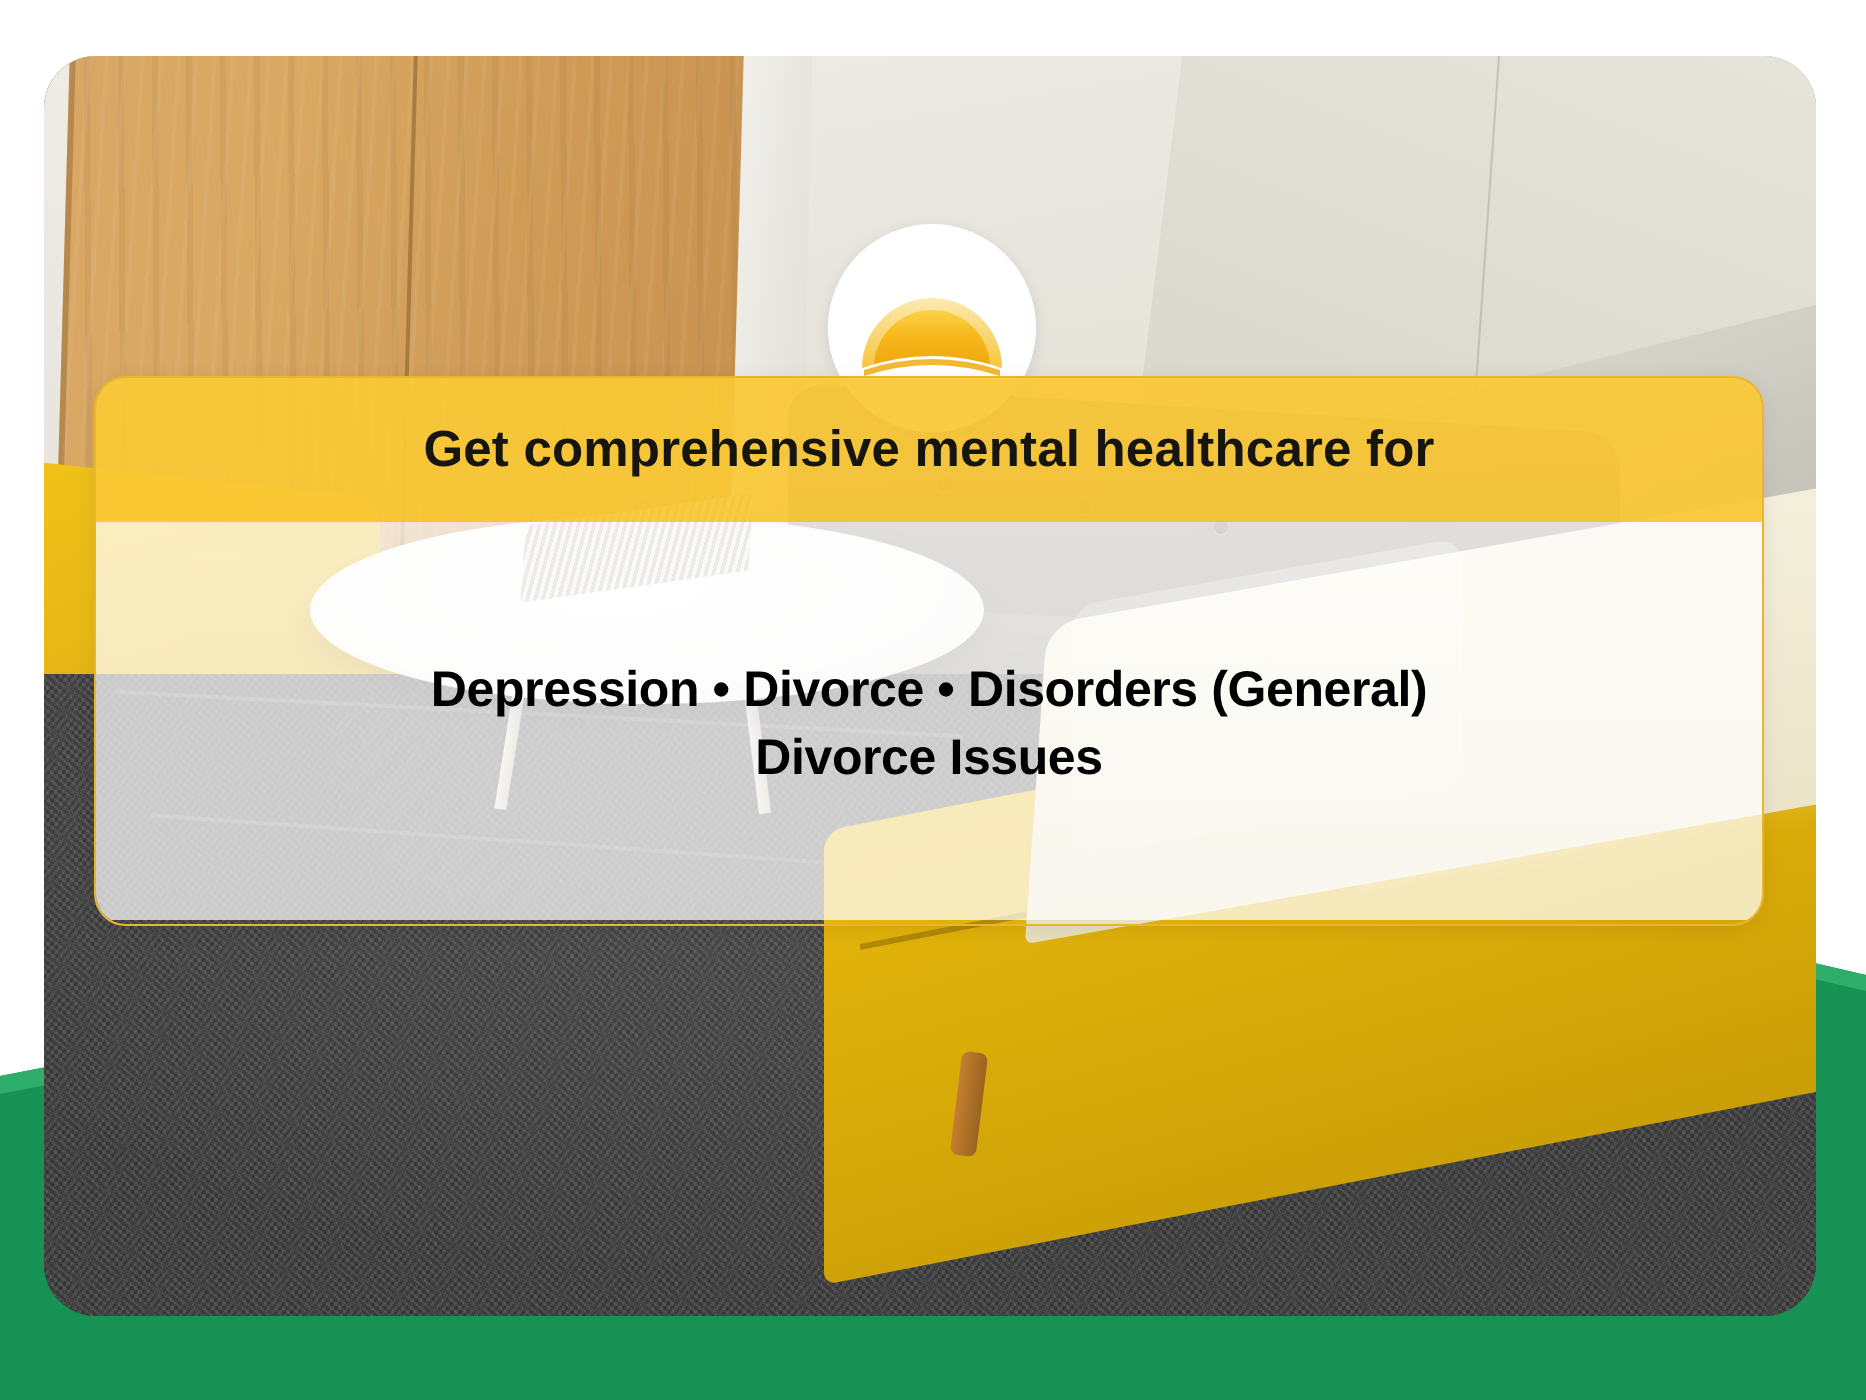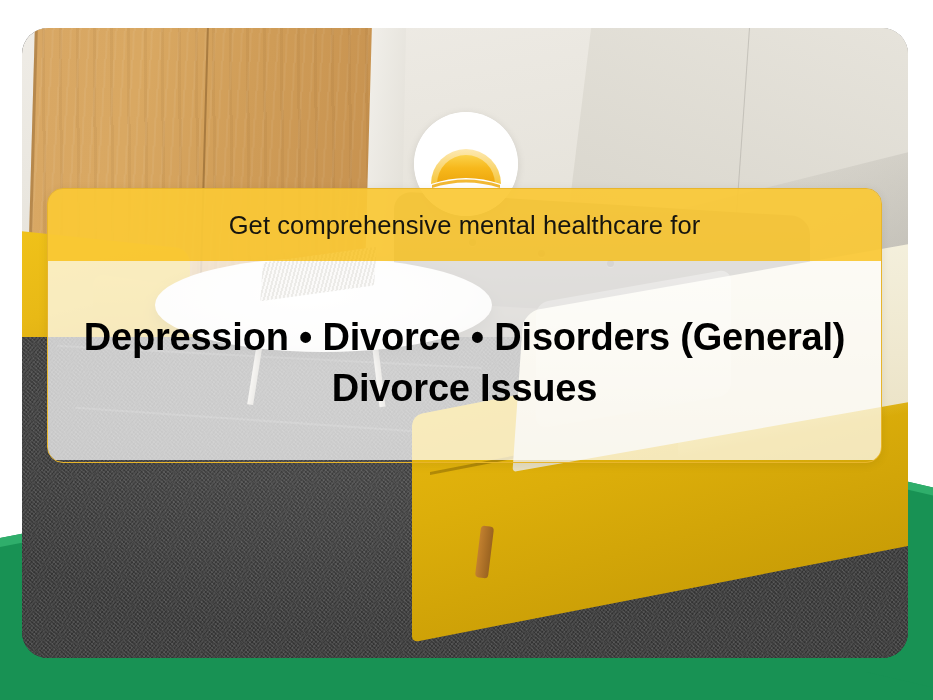--- a/index.html
+++ b/index.html
@@ -383,38 +383,38 @@
   .card-head {
     position: relative;
     height: 72px;
     background: rgba(250, 200, 54, 0.93);
     display: flex;
     align-items: center;
     justify-content: center;
   }
   .card-head-text {
     font-size: 25.5px;
-    font-weight: 400;
+    font-weight: 700;
     color: #16150f;
     letter-spacing: .1px;
     white-space: nowrap;
   }
   .card-body {
     position: relative;
     height: 199px;
     background: rgba(255, 255, 255, 0.72);
     display: flex;
     flex-direction: column;
     align-items: center;
     justify-content: center;
     padding-top: 4px;
     box-sizing: border-box;
   }
   .cond-line {
-    font-size: 38px;
+    font-size: 25px;
     font-weight: 700;
     color: #000000;
     line-height: 1.34;
     letter-spacing: -0.2px;
     white-space: nowrap;
     text-align: center;
   }
 </style>
 </head>
 <body>

